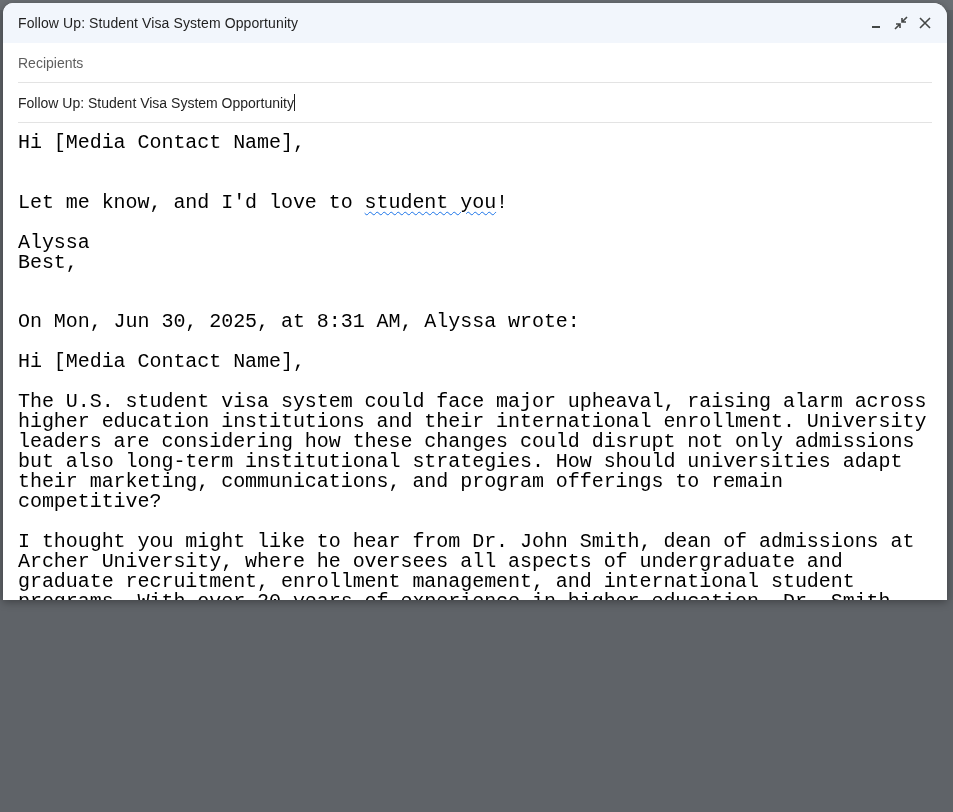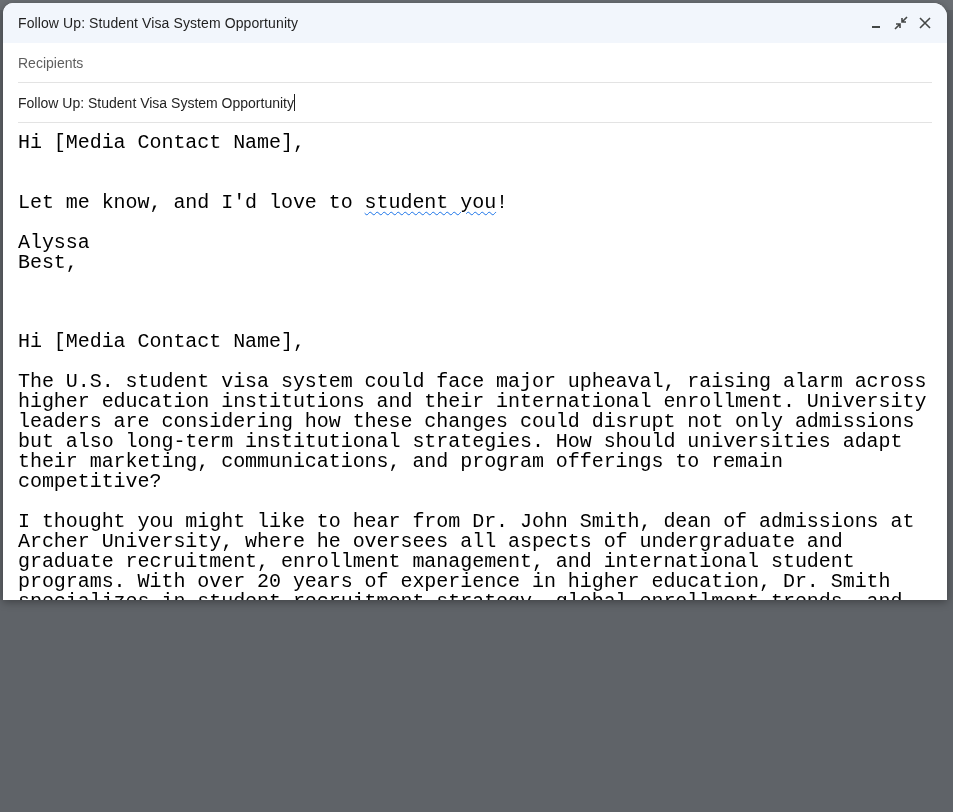--- a/index.html
+++ b/index.html
@@ -87,20 +87,21 @@
     <p>Hi [Media Contact Name],</p>
     <div class="blank"></div>
     <div class="blank"></div>
     <p><span>Let me know, and I'd love to </span><span class="spell">student you</span><span>!</span></p>
     <div class="blank"></div>
     <p>Alyssa</p>
     <p>Best,</p>
     <div class="blank"></div>
     <div class="blank" style="height:19px"></div>
     <div class="quote">
+      <p>On Mon, Jun 30, 2025, at 8:31 AM, Alyssa wrote:</p>
       <div class="blank"></div>
       <p>Hi [Media Contact Name],</p>
       <div class="blank"></div>
       <p>The U.S. student visa system could face major upheaval, raising alarm across higher education institutions and their international enrollment. University leaders are considering how these changes could disrupt not only admissions but also long-term institutional strategies. How should universities adapt their marketing, communications, and program offerings to remain competitive?</p>
       <div class="blank"></div>
       <p>I thought you might like to hear from Dr. John Smith, dean of admissions at Archer University, where he oversees all aspects of undergraduate and graduate recruitment, enrollment management, and international student programs. With over 20 years of experience in higher education, Dr. Smith specializes in student recruitment strategy, global enrollment trends, and policy impacts on international education. Dr. Smith advises universities on strategic planning for international enrollment and is a recognized speaker on the challenges and opportunities in global student recruitment.</p>
       <div class="blank"></div>
     </div>
   </div>
 

